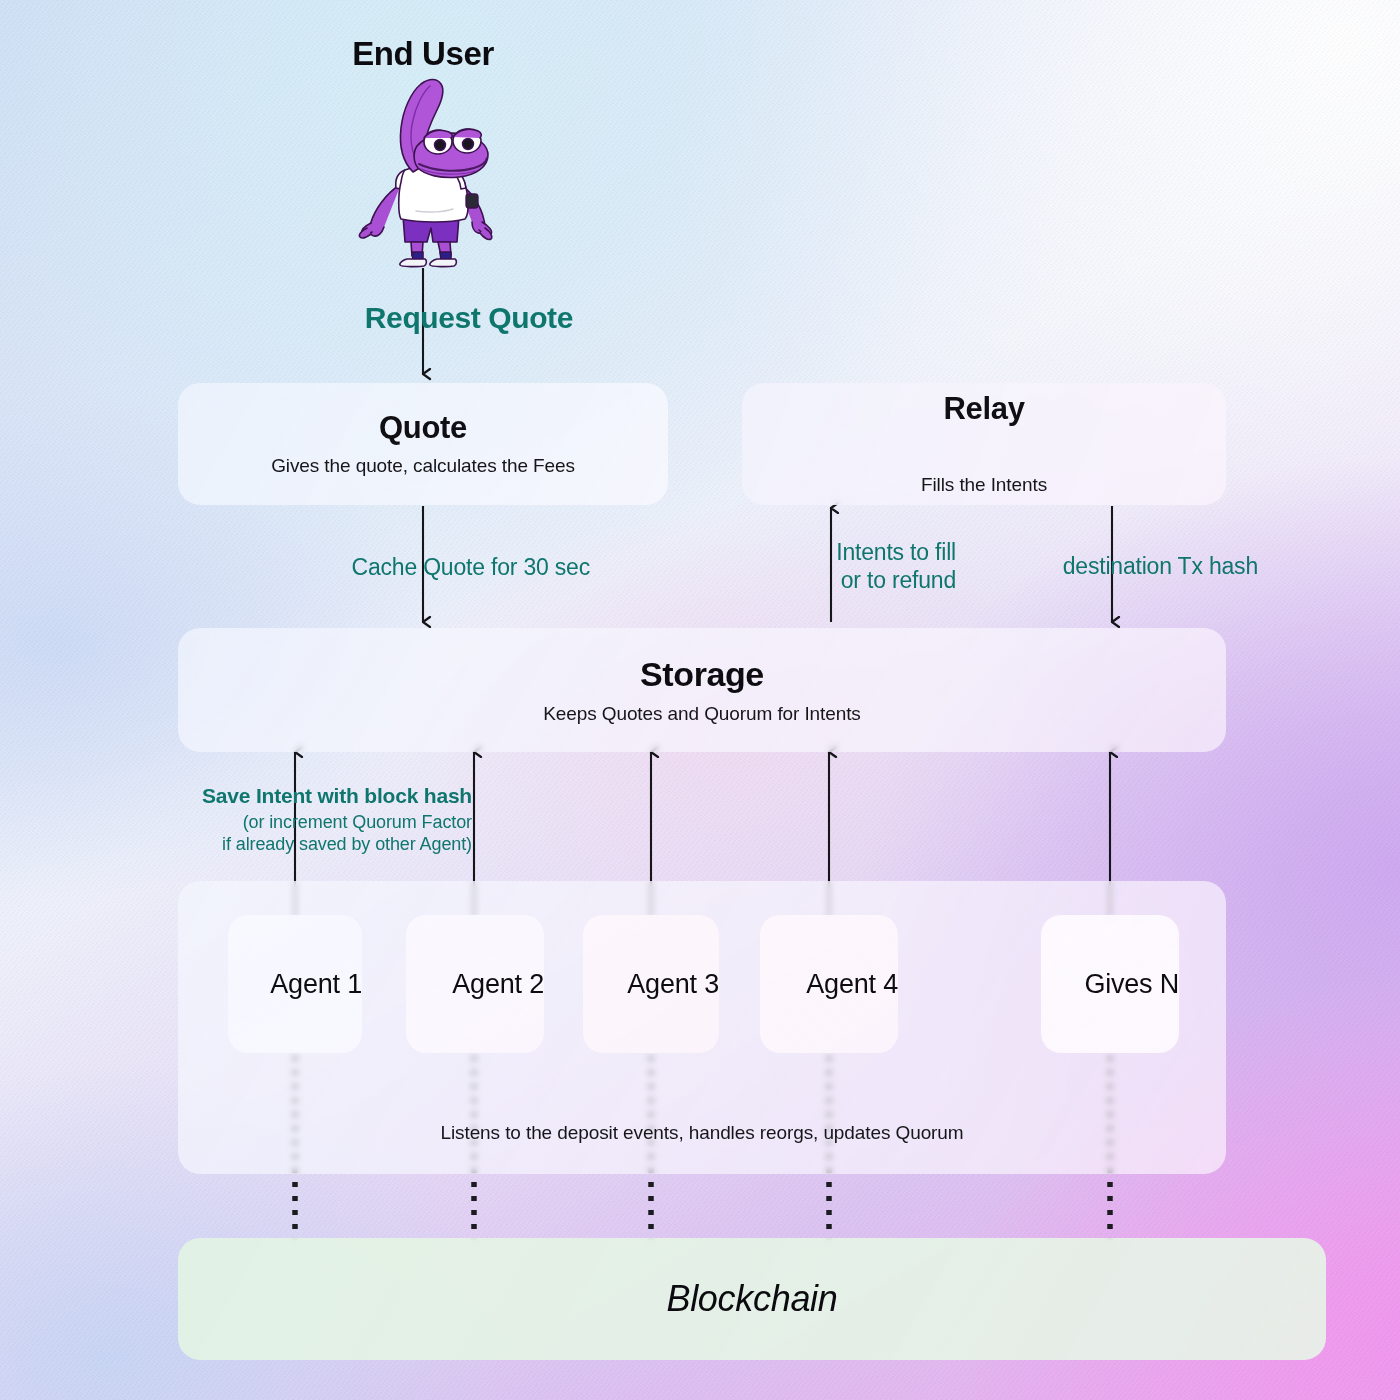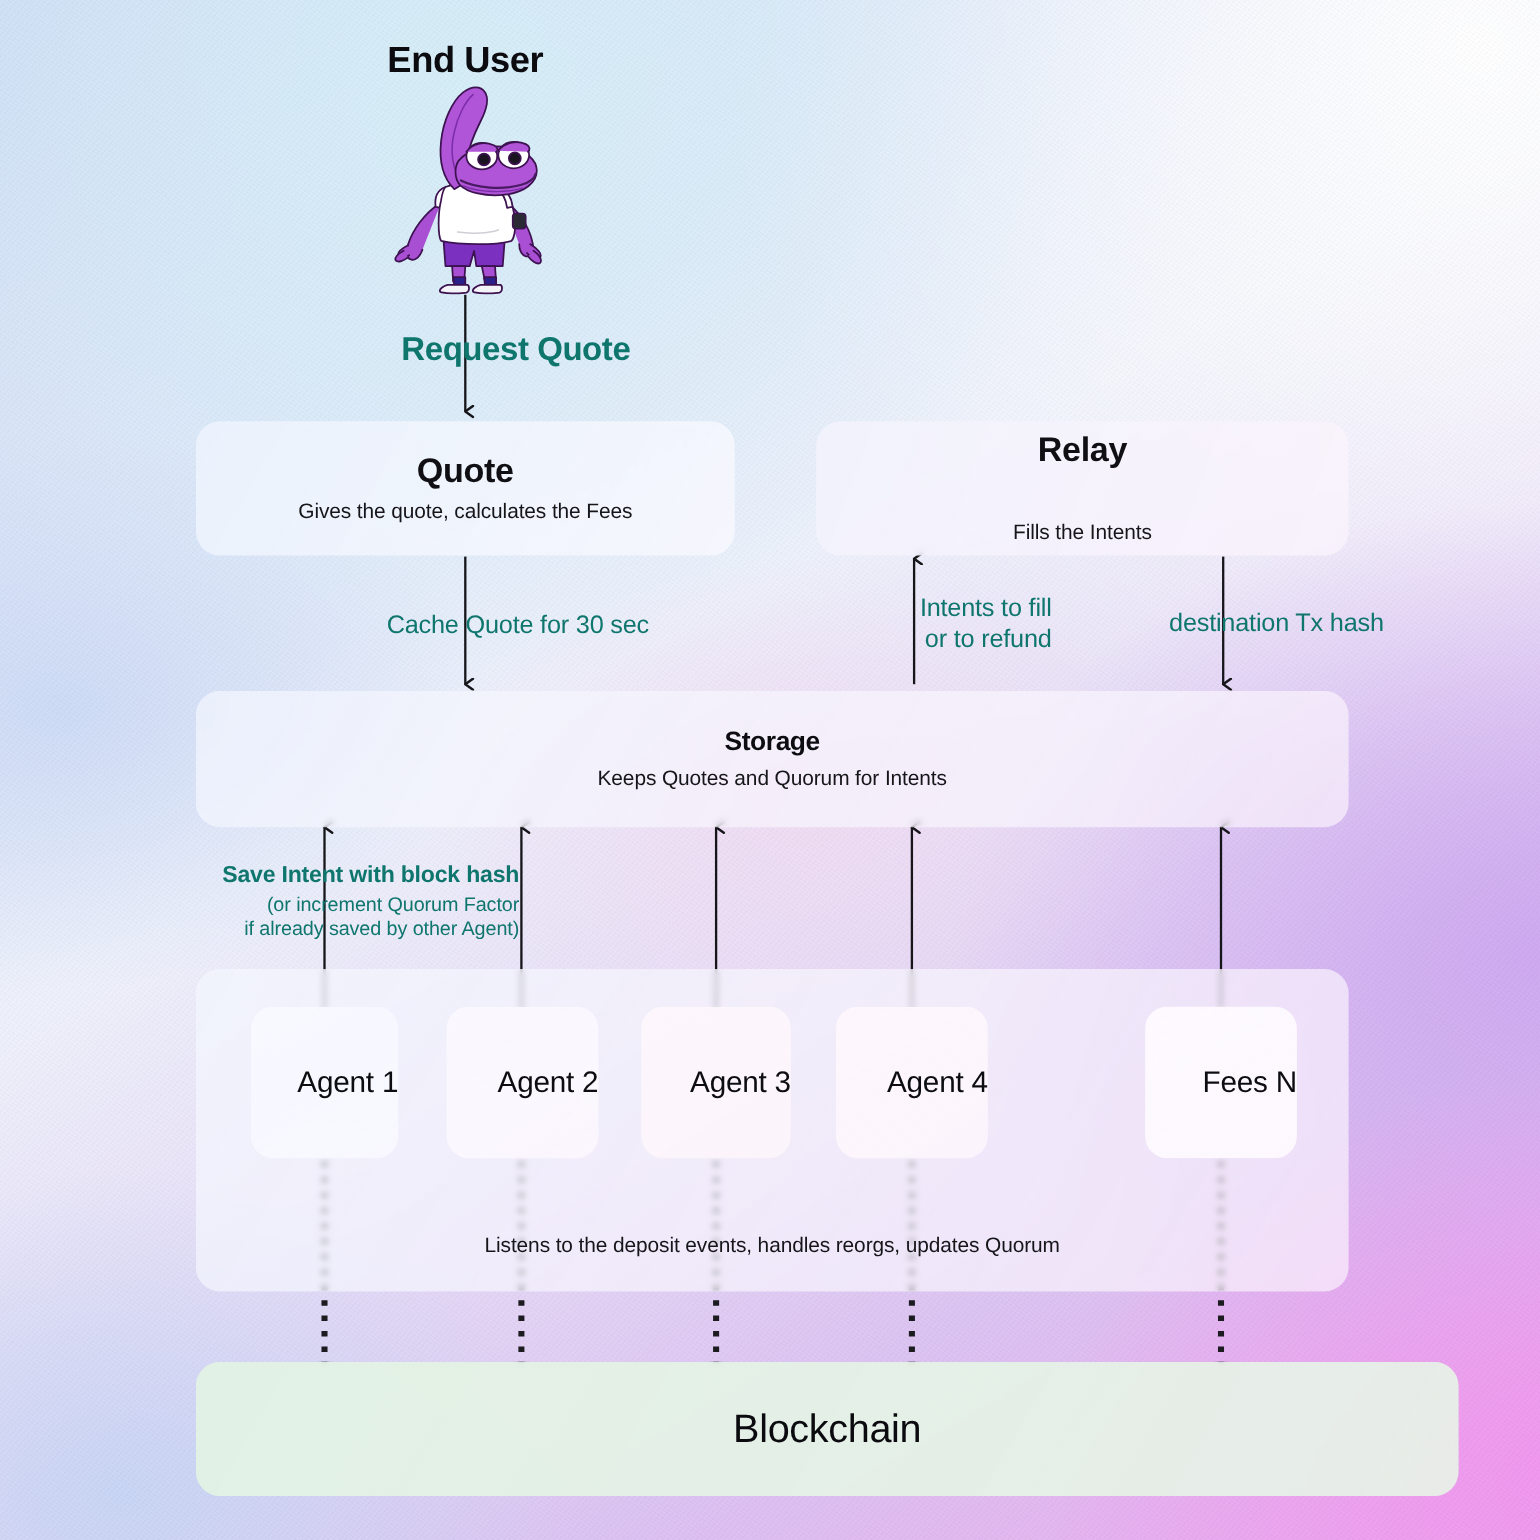--- a/index.html
+++ b/index.html
@@ -42,21 +42,21 @@
     align-items:center; justify-content:center;
   }
   .panel.tinted-blue { background:linear-gradient(120deg, rgba(238,244,253,0.84), rgba(249,248,254,0.80)); }
   .panel.tinted-violet { background:linear-gradient(110deg, rgba(243,243,253,0.82), rgba(250,243,252,0.80)); }
   .panel.tinted-soft { background:linear-gradient(120deg, rgba(243,246,254,0.72), rgba(252,246,253,0.66)); }
   .panel.green { background:linear-gradient(120deg, rgba(227,243,228,0.93), rgba(231,244,231,0.90)); }
 
   .card-title { font-size:31px; font-weight:700; color:#101014; letter-spacing:-0.3px; line-height:1.1; }
   .card-sub   { font-size:19px; font-weight:400; color:#16161a; margin-top:9px; letter-spacing:-0.1px; }
 
-  .big-title  { font-size:24px; font-weight:700; color:#0d0d11; letter-spacing:-0.4px; }
+  .big-title  { font-size:34px; font-weight:700; color:#0d0d11; letter-spacing:-0.4px; }
   .blockchain-title { font-size:36px; font-weight:500; color:#0b0b0f; letter-spacing:-0.3px; }
 
   
   .agent {
     position:absolute;
     border-radius:20px;
     display:flex; align-items:center; justify-content:flex-end;
     font-size:27px; font-weight:400; color:#0d0d11; letter-spacing:-0.2px;
   }
   .agent.a1 { background:linear-gradient(150deg, rgba(246,249,255,0.95), rgba(249,248,255,0.88)); }
@@ -225,20 +225,20 @@
   <div class="agent a2" style="left:406px; top:915px; width:138px; height:138px;">
     <span>Agent 2</span>
   </div>
   <div class="agent a3" style="left:583px; top:915px; width:136px; height:138px;">
     <span>Agent 3</span>
   </div>
   <div class="agent a4" style="left:760px; top:915px; width:138px; height:138px;">
     <span>Agent 4</span>
   </div>
   <div class="agent a5" style="left:1041px; top:915px; width:138px; height:138px;">
-    <span>Fees N</span>
-  </div>
-
-  <div class="panel green" style="left:178px; top:1238px; width:1148px; height:122px;">
+    <span>Gives N</span>
+  </div>
+
+  <div class="panel green" style="left:178px; top:1238px; width:1148px; height:122px;font-style:italic;">
     <div class="blockchain-title">Blockchain</div>
   </div>
 
 </div>
 
 </body></html>

